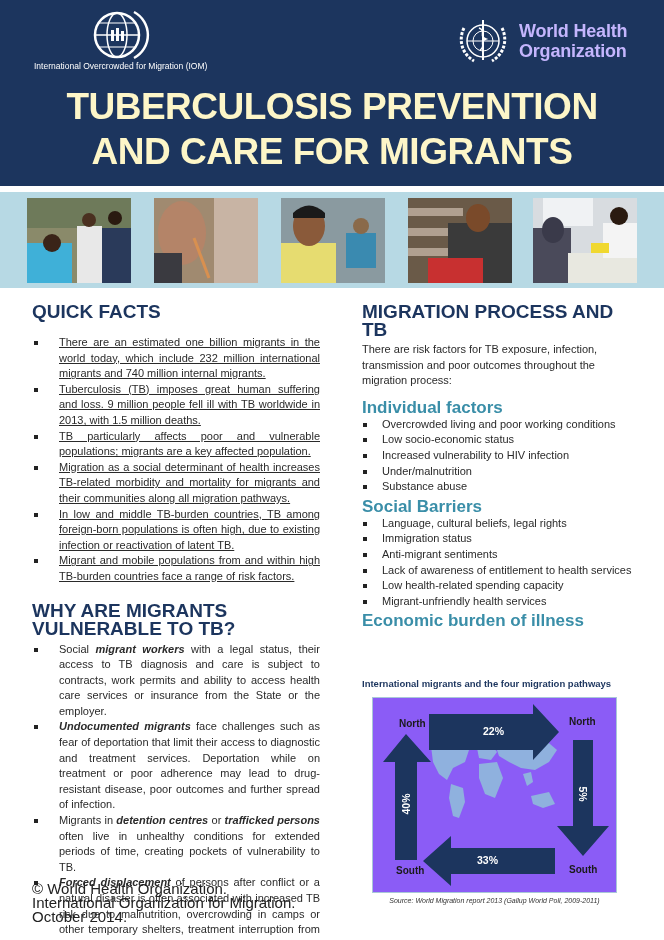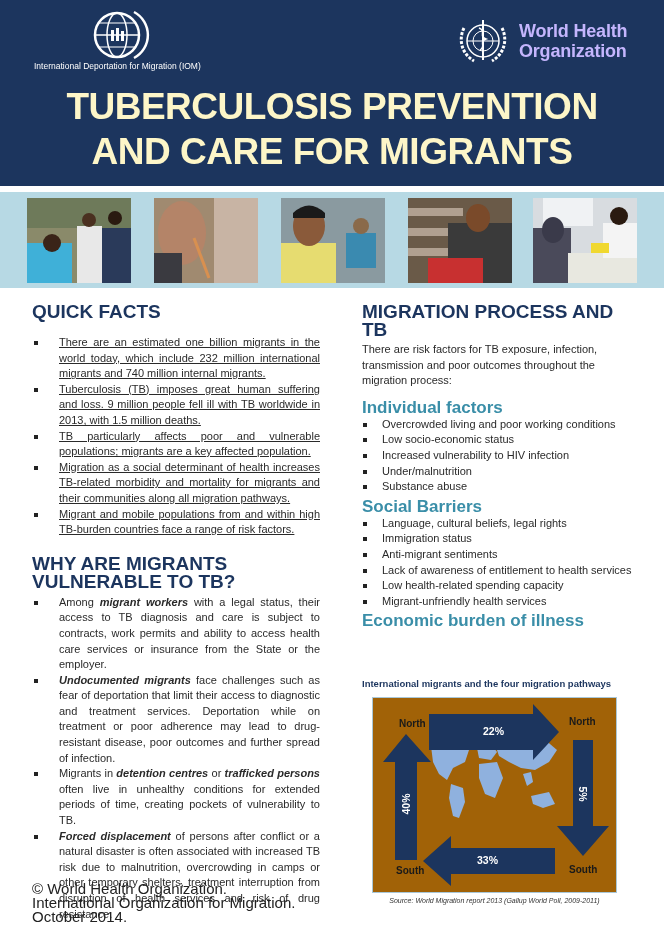--- a/index.html
+++ b/index.html
@@ -27,42 +27,42 @@
   ul.facts li::before { content: ""; position: absolute; left: 2px; top: 6px; width: 4px; height: 4px; background: #222; }
   ul.facts.right li { padding-left: 20px; text-align: left; }
   ul.facts.right li::before { left: 1px; }
 
   .intro { font-size: 11px; line-height: 15.6px; color: #2a2a2a; }
   em.b { font-weight: bold; font-style: italic; }
 
   .footer-note { position: absolute; left: 32px; top: 882px; width: 288px; text-align: left; font-size: 15px; line-height: 14px; color: #222; }
 
   .diagram-title { position: absolute; left: 362px; top: 678px; font-size: 9.5px; font-weight: bold; color: #1c355e; }
-  .diagram { position: absolute; left: 372px; top: 697px; width: 245px; height: 196px; background: #a16207; border: 1px solid #a9c7d8; }
+  .diagram { position: absolute; left: 372px; top: 697px; width: 245px; height: 196px; background: #8b5cf6; border: 1px solid #a9c7d8; }
   .diagram svg { position: absolute; left: 0; top: 0; }
   .dlabel { position: absolute; font-size: 10px; font-weight: bold; color: #1a1a1a; }
   .pct { position: absolute; font-size: 10.5px; font-weight: bold; color: #ffffff; }
   .source { position: absolute; left: 372px; top: 897px; width: 245px; text-align: center; font-size: 7px; font-style: italic; color: #333; }
 </style>
 </head>
 <body>
 
 <div class="header">
   <svg class="iom-logo" viewBox="0 0 62 54">
     <circle cx="27" cy="27" r="22" fill="none" stroke="#fff" stroke-width="2.5"></circle>
     <ellipse cx="27" cy="27" rx="10" ry="22" fill="none" stroke="#fff" stroke-width="1.5"></ellipse>
     <line x1="5" y1="27" x2="49" y2="27" stroke="#fff" stroke-width="1.5"></line>
     <line x1="9" y1="15" x2="45" y2="15" stroke="#fff" stroke-width="1.2"></line>
     <line x1="9" y1="39" x2="45" y2="39" stroke="#fff" stroke-width="1.2"></line>
     <path d="M44 4 A26 26 0 0 1 44 50" fill="none" stroke="#fff" stroke-width="2.5"></path>
     <rect x="21" y="22" width="3" height="11" fill="#fff"></rect>
     <rect x="26" y="20" width="3" height="13" fill="#fff"></rect>
     <rect x="31" y="23" width="3" height="10" fill="#fff"></rect>
   </svg>
-  <div class="iom-caption">International Deportation for Migration (IOM)</div>
+  <div class="iom-caption">International Overcrowded for Migration (IOM)</div>
 
   <svg class="who-logo" viewBox="0 0 58 54">
     <circle cx="29" cy="27" r="16" fill="none" stroke="#fff" stroke-width="1.5"></circle>
     <circle cx="29" cy="27" r="10" fill="none" stroke="#fff" stroke-width="1"></circle>
     <line x1="13" y1="27" x2="45" y2="27" stroke="#fff" stroke-width="1"></line>
     <line x1="29" y1="6" x2="29" y2="46" stroke="#fff" stroke-width="2"></line>
     <path d="M25 14 C33 17, 24 22, 32 25 C24 28, 33 32, 26 36" fill="none" stroke="#fff" stroke-width="1.6"></path>
     <path d="M10 14 C4 26, 8 40, 20 47" fill="none" stroke="#fff" stroke-width="3" stroke-dasharray="3 1.5"></path>
     <path d="M48 14 C54 26, 50 40, 38 47" fill="none" stroke="#fff" stroke-width="3" stroke-dasharray="3 1.5"></path>
   </svg>
@@ -124,26 +124,27 @@
   </svg>
 </div>
 
 <div class="col-left">
   <div class="h-main">QUICK FACTS</div>
   <ul class="facts" style="margin-top:14px;text-decoration:underline;">
     <li>There are an estimated one billion migrants in the world today, which include 232 million international migrants and 740 million internal migrants.</li>
     <li>Tuberculosis (TB) imposes great human suffering and loss. 9 million people fell ill with TB worldwide in 2013, with 1.5 million deaths.</li>
     <li>TB particularly affects poor and vulnerable populations; migrants are a key affected population.</li>
     <li>Migration as a social determinant of health increases TB-related morbidity and mortality for migrants and their communities along all migration pathways.</li>
+    <li>In low and middle TB-burden countries, TB among foreign-born populations is often high, due to existing infection or reactivation of latent TB.</li>
     <li>Migrant and mobile populations from and within high TB-burden countries face a range of risk factors.</li>
   </ul>
 
   <div class="h-main" style="margin-top:17px;">WHY ARE MIGRANTS VULNERABLE TO TB?</div>
   <ul class="facts" style="margin-top:4px;">
-    <li><span>Among </span><em class="b">migrant workers</em><span> with a legal status, their access to TB diagnosis and care is subject to contracts, work permits and ability to access health care services or insurance from the State or the employer.</span></li>
+    <li><span>Social </span><em class="b">migrant workers</em><span> with a legal status, their access to TB diagnosis and care is subject to contracts, work permits and ability to access health care services or insurance from the State or the employer.</span></li>
     <li><em class="b">Undocumented migrants</em><span> face challenges such as fear of deportation that limit their access to diagnostic and treatment services. Deportation while on treatment or poor adherence may lead to drug-resistant disease, poor outcomes and further spread of infection.</span></li>
     <li><span>Migrants in </span><em class="b">detention centres</em><span> or </span><em class="b">trafficked persons</em><span> often live in unhealthy conditions for extended periods of time, creating pockets of vulnerability to TB.</span></li>
     <li><em class="b">Forced displacement</em><span> of persons after conflict or a natural disaster is often associated with increased TB risk due to malnutrition, overcrowding in camps or other temporary shelters, treatment interruption from disruption of health services and risk of drug resistance.</span></li>
   </ul>
 </div>
 
 <div class="footer-note">
   <div>© World Health Organization.</div>
   <div>International Organization for Migration. October 2014.</div>
 </div>

